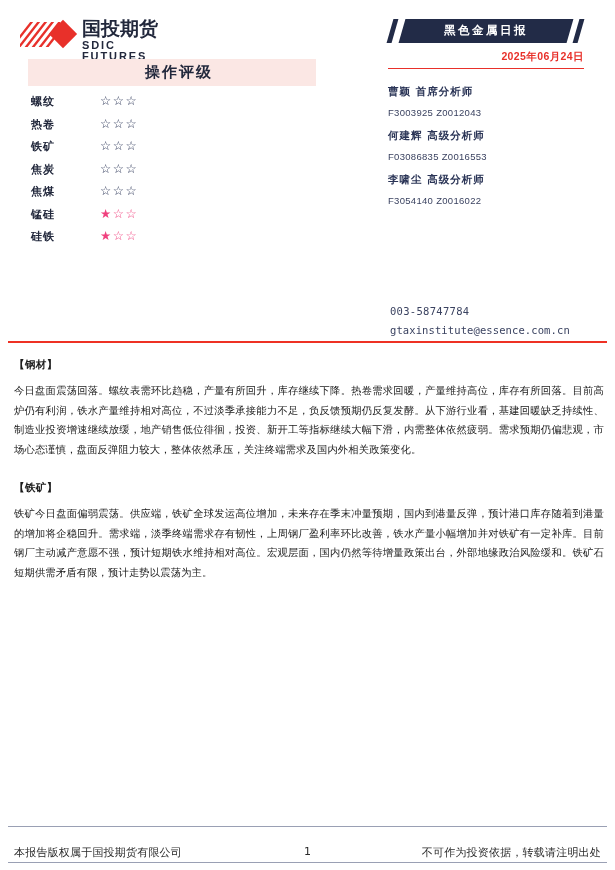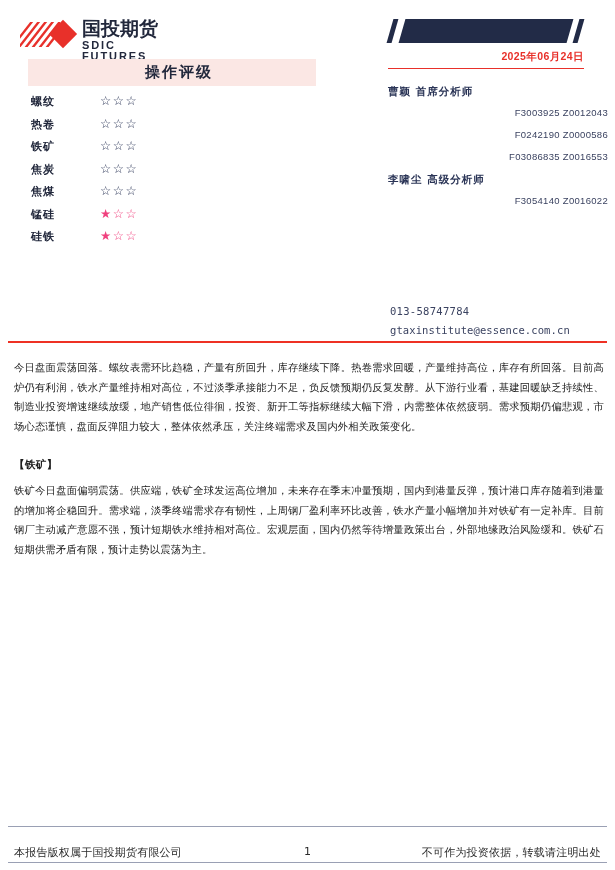--- a/index.html
+++ b/index.html
@@ -211,21 +211,20 @@
     color: #2a3456;
     letter-spacing: 1px;
     margin-bottom: 8px;
   }
   .analyst-code {
     font-family: "Liberation Sans", sans-serif;
     font-size: 9.5px;
     color: #3a4260;
     letter-spacing: 0.3px;
     margin-bottom: 11px;
-    text-align: right;
   }
   .contact {
     position: absolute;
     left: 390px;
     top: 305px;
     width: 220px;
   }
   .contact-phone {
     font-family: "DejaVu Sans Mono", "Liberation Mono", monospace;
     font-size: 10.5px;
@@ -366,43 +365,45 @@
       <div class="rating-row">
         <span class="rating-name">硅铁</span>
         <span class="rating-stars pink">★☆☆</span>
       </div>
     </div>
 
     <div class="banner">
       <div class="banner-tick-l"></div>
       <div class="banner-main"></div>
       <div class="banner-tick-r"></div>
+      <div class="banner-label">黑色金属日报</div>
     </div>
     <div class="banner-date">2025年06月24日</div>
     <div class="banner-rule"></div>
 
     <div class="analysts">
       <div class="analyst-name">曹颖  首席分析师</div>
       <div class="analyst-code">F3003925  Z0012043</div>
-      <div class="analyst-code">F0242190  Z0000586</div>
+      <div class="analyst-name">何建辉  高级分析师</div>
       <div class="analyst-code">F03086835  Z0016553</div>
       <div class="analyst-name">李啸尘  高级分析师</div>
       <div class="analyst-code">F3054140  Z0016022</div>
     </div>
 
     <div class="contact">
-      <div class="contact-phone">013-58747784</div>
+      <div class="contact-phone">003-58747784</div>
       <div class="contact-mail">gtaxinstitute@essence.com.cn</div>
     </div>
   </div>
 
   <div class="header-rule"></div>
 
   <div class="content">
     <div>
+      <div class="sec-title">【钢材】</div>
       <div class="sec-body">今日盘面震荡回落。螺纹表需环比趋稳，产量有所回升，库存继续下降。热卷需求回暖，产量维持高位，库存有所回落。目前高炉仍有利润，铁水产量维持相对高位，不过淡季承接能力不足，负反馈预期仍反复发酵。从下游行业看，基建回暖缺乏持续性、制造业投资增速继续放缓，地产销售低位徘徊，投资、新开工等指标继续大幅下滑，内需整体依然疲弱。需求预期仍偏悲观，市场心态谨慎，盘面反弹阻力较大，整体依然承压，关注终端需求及国内外相关政策变化。</div>
     </div>
     <div>
       <div class="sec-title">【铁矿】</div>
       <div class="sec-body">铁矿今日盘面偏弱震荡。供应端，铁矿全球发运高位增加，未来存在季末冲量预期，国内到港量反弹，预计港口库存随着到港量的增加将企稳回升。需求端，淡季终端需求存有韧性，上周钢厂盈利率环比改善，铁水产量小幅增加并对铁矿有一定补库。目前钢厂主动减产意愿不强，预计短期铁水维持相对高位。宏观层面，国内仍然等待增量政策出台，外部地缘政治风险缓和。铁矿石短期供需矛盾有限，预计走势以震荡为主。</div>
     </div>
   </div>
 
   <div class="footer-rule-top"></div>
   <div class="footer">

